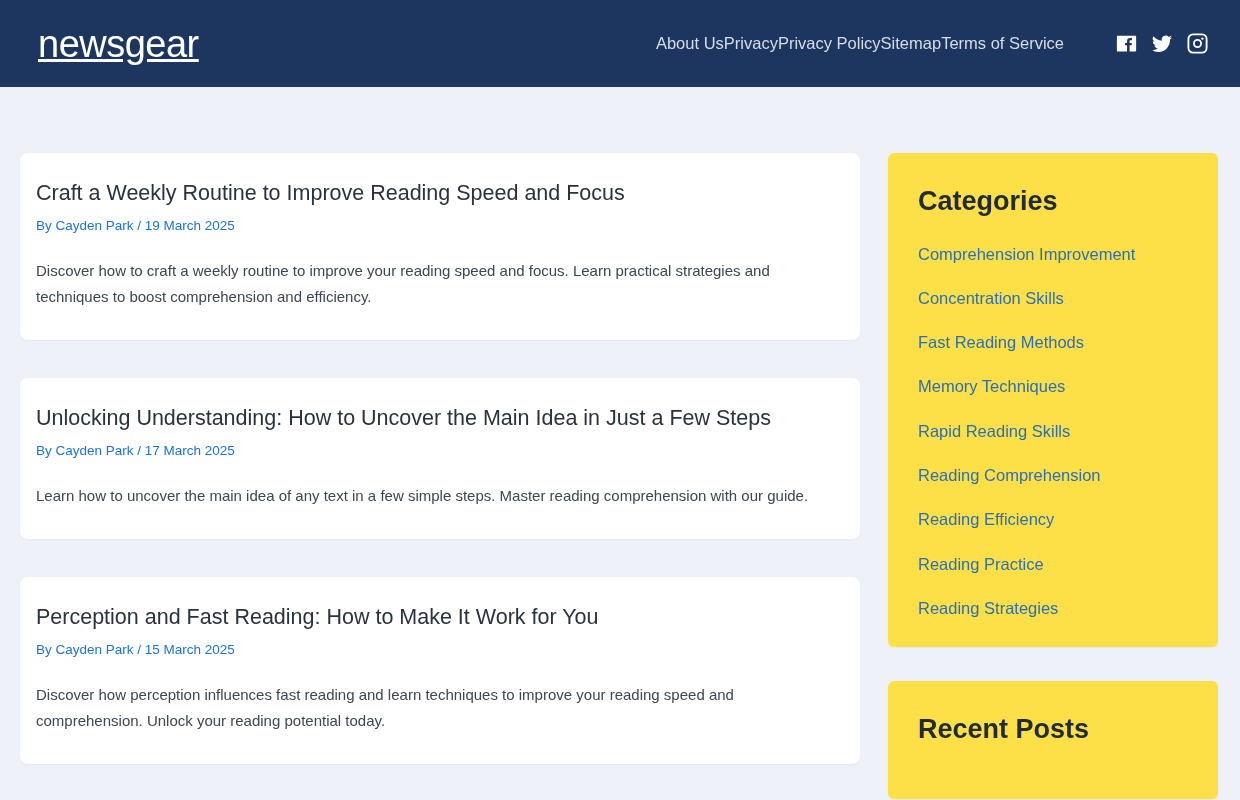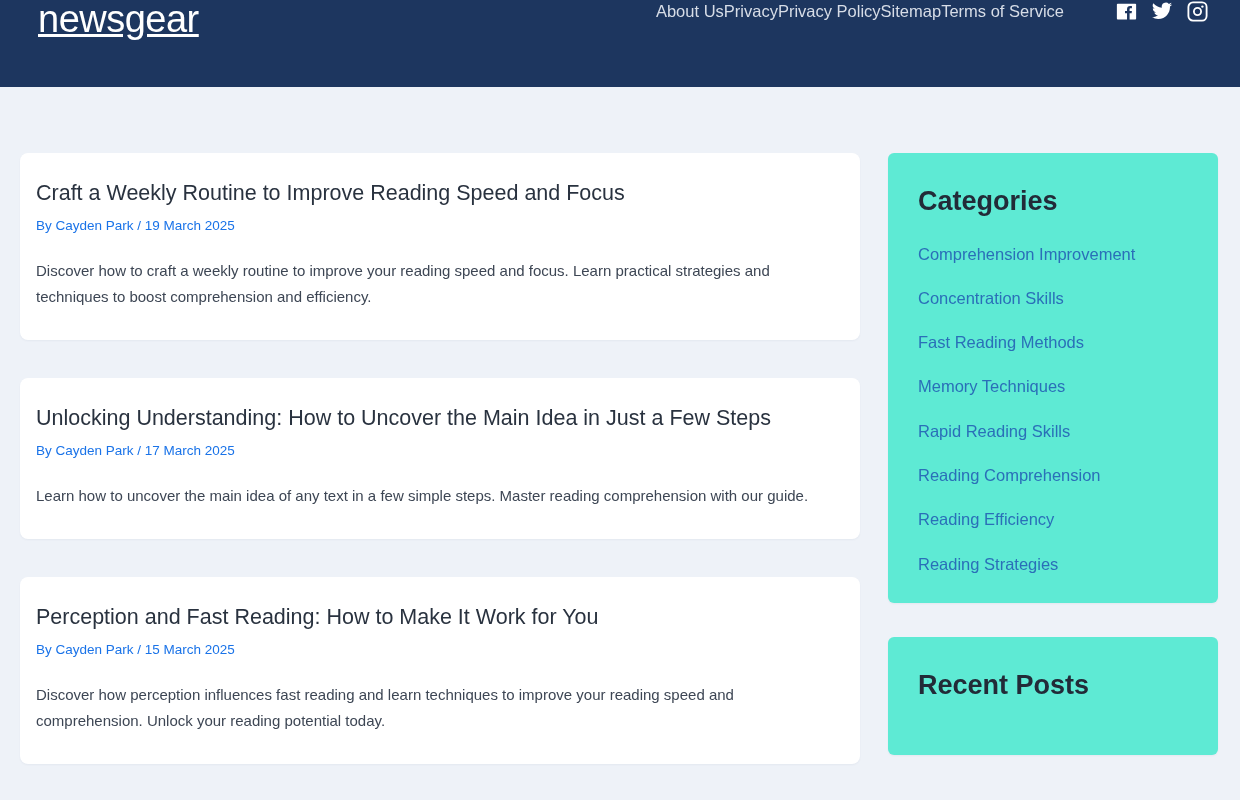--- a/index.html
+++ b/index.html
@@ -14,21 +14,21 @@
     background: #eef2f8;
     font-family: "Liberation Sans", sans-serif;
     -webkit-font-smoothing: antialiased;
   }
 
   
   .site-header {
     height: 87px;
     background: #1d365f;
     display: flex;
-    align-items: flex-start;
+    align-items: center;
     padding: 0 32px 0 38px;
     position: relative;
   }
 
   .logo {
     font-size: 38px;
     font-weight: 400;
     color: #ffffff;
     letter-spacing: -0.5px;
     line-height: 1;
@@ -101,21 +101,21 @@
 
   .post-excerpt {
     font-size: 15px;
     color: #3d4654;
     line-height: 1.72;
     max-width: 800px;
   }
 
   
   .widget {
-    background: #5eead4;
+    background: #fde047;
     border-radius: 6px;
     padding: 34px 30px 28px 30px;
     margin-bottom: 34px;
     box-shadow: 0 1px 2px rgba(32, 52, 90, 0.05);
   }
 
   .widget-title {
     font-size: 27px;
     font-weight: bold;
     color: #222b38;
@@ -202,20 +202,21 @@
     <section class="widget">
       <h3 class="widget-title">Categories</h3>
       <ul class="widget-list">
         <li><a class="widget-link" href="#">Comprehension Improvement</a></li>
         <li><a class="widget-link" href="#">Concentration Skills</a></li>
         <li><a class="widget-link" href="#">Fast Reading Methods</a></li>
         <li><a class="widget-link" href="#">Memory Techniques</a></li>
         <li><a class="widget-link" href="#">Rapid Reading Skills</a></li>
         <li><a class="widget-link" href="#">Reading Comprehension</a></li>
         <li><a class="widget-link" href="#">Reading Efficiency</a></li>
+        <li><a class="widget-link" href="#">Reading Practice</a></li>
         <li><a class="widget-link" href="#">Reading Strategies</a></li>
       </ul>
     </section>
 
     <section class="widget">
       <h3 class="widget-title">Recent Posts</h3>
 
     </section>
 
   </aside>

